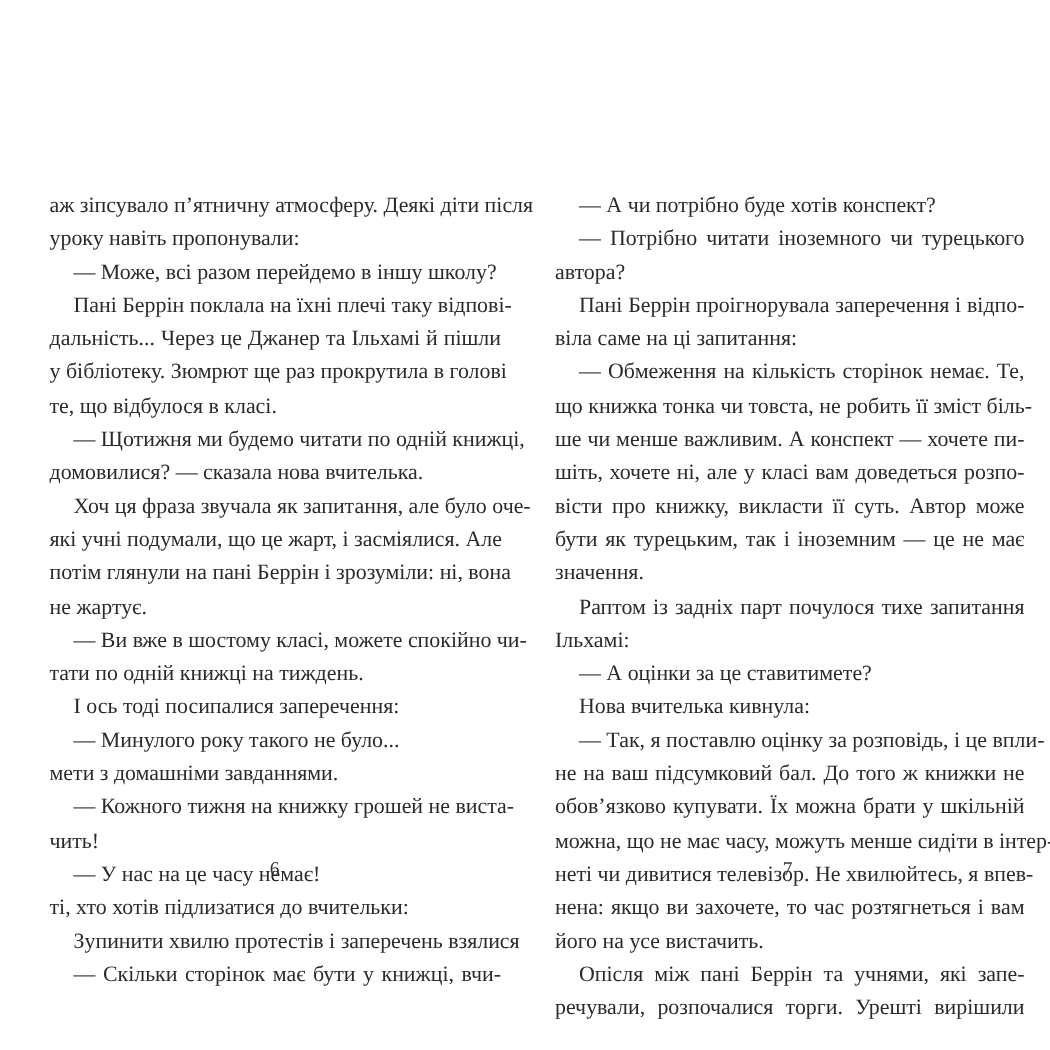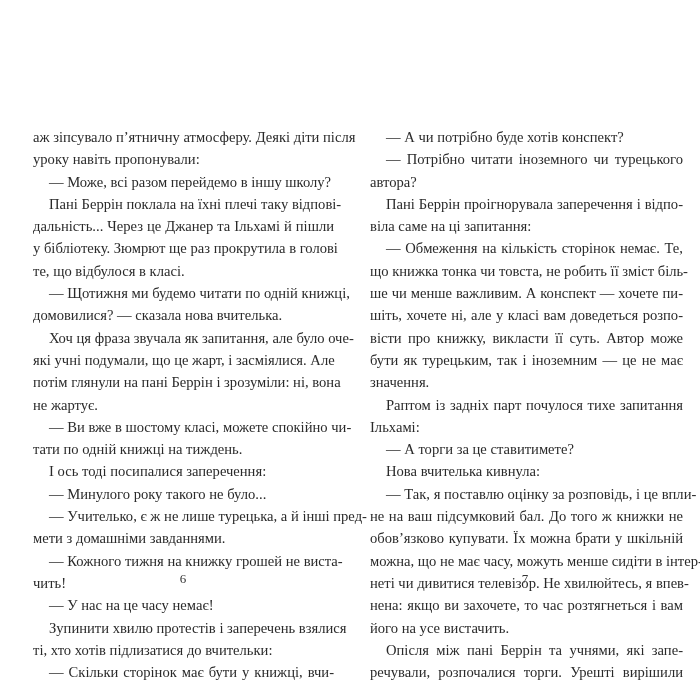--- a/index.html
+++ b/index.html
@@ -73,47 +73,46 @@
       <div class="line indent justify">— Щотижня ми будемо читати по одній книжці,</div>
       <div class="line">домовилися? — сказала нова вчителька.</div>
       <div class="line indent justify">Хоч ця фраза звучала як запитання, але було оче-</div>
       <div class="line justify">які учні подумали, що це жарт, і засміялися. Але</div>
       <div class="line justify">потім глянули на пані Беррін і зрозуміли: ні, вона</div>
       <div class="line">не жартує.</div>
       <div class="line indent justify">— Ви вже в шостому класі, можете спокійно чи-</div>
       <div class="line">тати по одній книжці на тиждень.</div>
       <div class="line indent">І ось тоді посипалися заперечення:</div>
       <div class="line indent">— Минулого року такого не було...</div>
-      <div class="line indent justify">— Учителько, є ж не лише турецька, а й інші пред-</div>
       <div class="line">мети з домашніми завданнями.</div>
       <div class="line indent justify">— Кожного тижня на книжку грошей не виста-</div>
       <div class="line">чить!</div>
       <div class="line indent">— У нас на це часу немає!</div>
+      <div class="line">ті, хто хотів підлизатися до вчительки:</div>
       <div class="line indent justify">Зупинити хвилю протестів і заперечень взялися</div>
-      <div class="line">ті, хто хотів підлизатися до вчительки:</div>
       <div class="line indent justify">— Скільки сторінок має бути у книжці, вчи-</div>
     </div>
   <div class="page-number pn-left">6</div>
 
   <div class="page page-right" id="right-page">
       <div class="line indent">— А чи потрібно буде хотів конспект?</div>
       <div class="line indent justify">— Потрібно читати іноземного чи турецького</div>
       <div class="line">автора?</div>
       <div class="line indent justify">Пані Беррін проігнорувала заперечення і відпо-</div>
       <div class="line">віла саме на ці запитання:</div>
       <div class="line indent justify">— Обмеження на кількість сторінок немає. Те,</div>
       <div class="line justify">що книжка тонка чи товста, не робить її зміст біль-</div>
       <div class="line justify">ше чи менше важливим. А конспект — хочете пи-</div>
       <div class="line justify">шіть, хочете ні, але у класі вам доведеться розпо-</div>
       <div class="line justify">вісти про книжку, викласти її суть. Автор може</div>
       <div class="line justify">бути як турецьким, так і іноземним — це не має</div>
       <div class="line">значення.</div>
       <div class="line indent justify">Раптом із задніх парт почулося тихе запитання</div>
       <div class="line">Ільхамі:</div>
-      <div class="line indent">— А торги за це ставитимете?</div>
+      <div class="line indent">— А оцінки за це ставитимете?</div>
       <div class="line indent">Нова вчителька кивнула:</div>
       <div class="line indent justify">— Так, я поставлю оцінку за розповідь, і це впли-</div>
       <div class="line justify">не на ваш підсумковий бал. До того ж книжки не</div>
       <div class="line justify">обов’язково купувати. Їх можна брати у шкільній</div>
       <div class="line justify">можна, що не має часу, можуть менше сидіти в інтер-</div>
       <div class="line justify">неті чи дивитися телевізор. Не хвилюйтесь, я впев-</div>
       <div class="line justify">нена: якщо ви захочете, то час розтягнеться і вам</div>
       <div class="line">його на усе вистачить.</div>
       <div class="line indent justify">Опісля між пані Беррін та учнями, які запе-</div>
       <div class="line justify">речували, розпочалися торги. Урешті вирішили</div>

